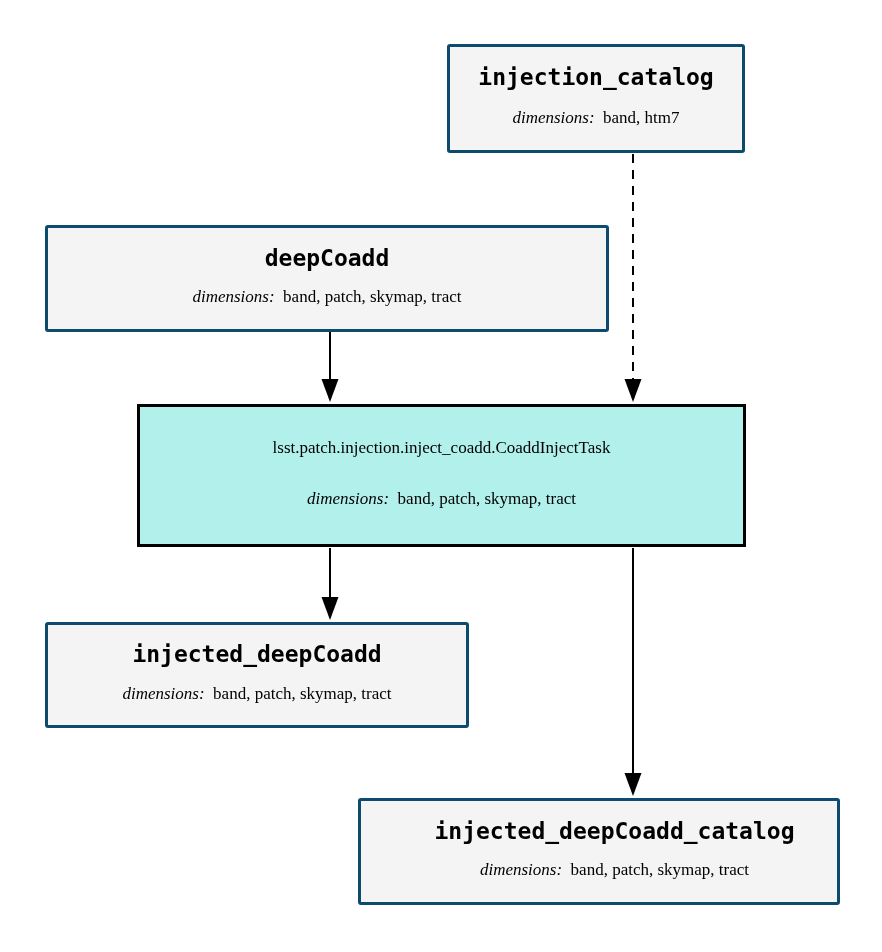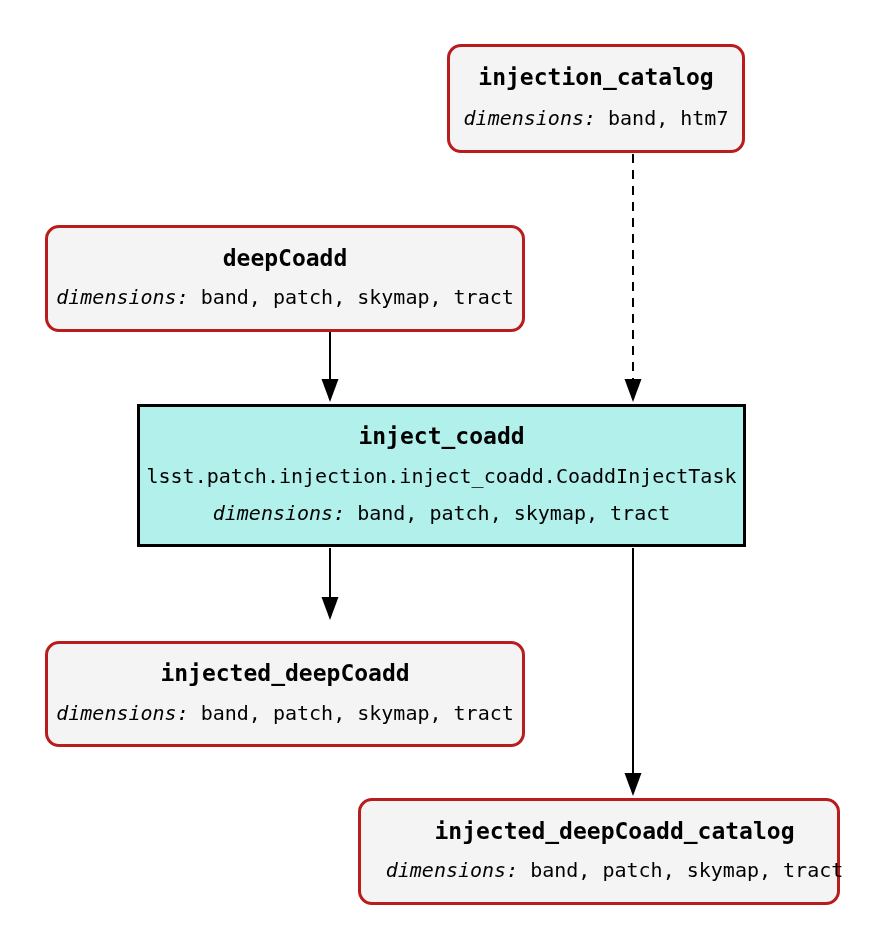--- a/index.html
+++ b/index.html
@@ -28,40 +28,41 @@
     box-sizing: border-box;
     display: flex;
     flex-direction: column;
     align-items: center;
     justify-content: space-evenly;
     text-align: center;
     padding: 2px 10px 6px 10px;
   }
   .node.dataset {
     background: #f4f4f4;
-    border: 3px solid #b91c1c;
-    border-radius: 14px;
+    border: 3px solid #0c4a6e;
+    border-radius: 3px;
     align-items: center;
   }
   .node.task {
     background: #b2f0eb;
     border: 3px solid #000000;
     border-radius: 0;
     padding: 2px 4px 6px 4px;
   }
   .node-title {
     font-weight: bold;
     font-size: 23px;
     line-height: 28px;
     white-space: nowrap;
   }
   .node-line {
-    font-size: 20px;
+    font-size: 17px;
     line-height: 24px;
     white-space: nowrap;
+    font-family: Liberation Serif, serif;
   }
   .dims-label {
     font-style: italic;
   }
   .dims-values {
     margin-left: 1ch;
   }
   .edge-line {
     stroke: #000000;
     stroke-width: 2;
@@ -103,36 +104,35 @@
     </g>
   </svg>
 
   <div class="node dataset" style="left:447px; top:44px; width:298px; height:109px;">
     <div class="node-title">injection_catalog</div>
     <div class="node-line">
       <span class="dims-label">dimensions:</span><span class="dims-values">band, htm7</span>
     </div>
   </div>
 
-  <div class="node dataset" style="left:45px; top:225px; width:480px; height:107px;">
+  <div class="node dataset" style="left:45px; top:225px; width:564px; height:107px;">
     <div class="node-title">deepCoadd</div>
     <div class="node-line">
       <span class="dims-label">dimensions:</span><span class="dims-values">band, patch, skymap, tract</span>
     </div>
   </div>
 
   <div class="node task" style="left:137px; top:404px; width:609px; height:143px;">
-    <div class="node-title">inject_coadd</div>
     <div class="node-line">lsst.patch.injection.inject_coadd.CoaddInjectTask</div>
     <div class="node-line">
       <span class="dims-label">dimensions:</span><span class="dims-values">band, patch, skymap, tract</span>
     </div>
   </div>
 
-  <div class="node dataset" style="left:45px; top:622px; width:480px; height:106px;margin-top:19px;">
+  <div class="node dataset" style="left:45px; top:622px; width:424px; height:106px;">
     <div class="node-title">injected_deepCoadd</div>
     <div class="node-line">
       <span class="dims-label">dimensions:</span><span class="dims-values">band, patch, skymap, tract</span>
     </div>
   </div>
 
   <div class="node dataset" style="left:358px; top:798px; width:482px; height:107px;padding-left:41px;">
     <div class="node-title">injected_deepCoadd_catalog</div>
     <div class="node-line">
       <span class="dims-label">dimensions:</span><span class="dims-values">band, patch, skymap, tract</span>

